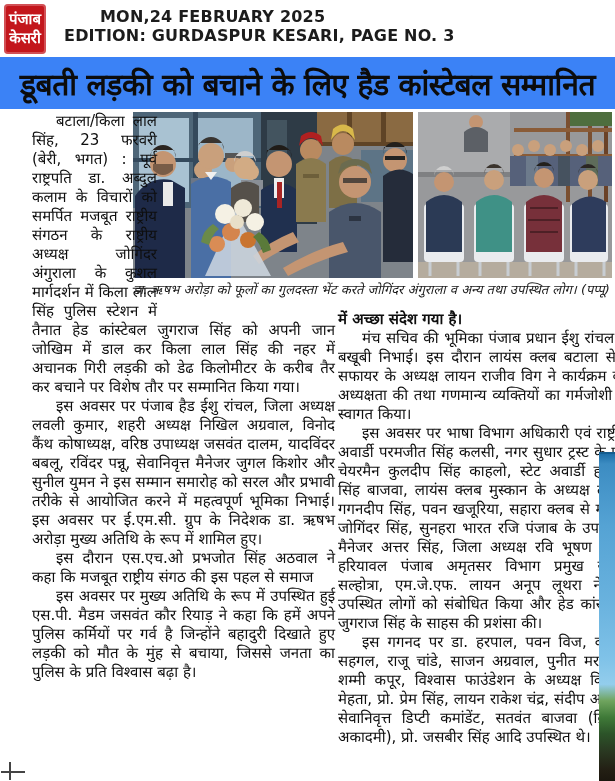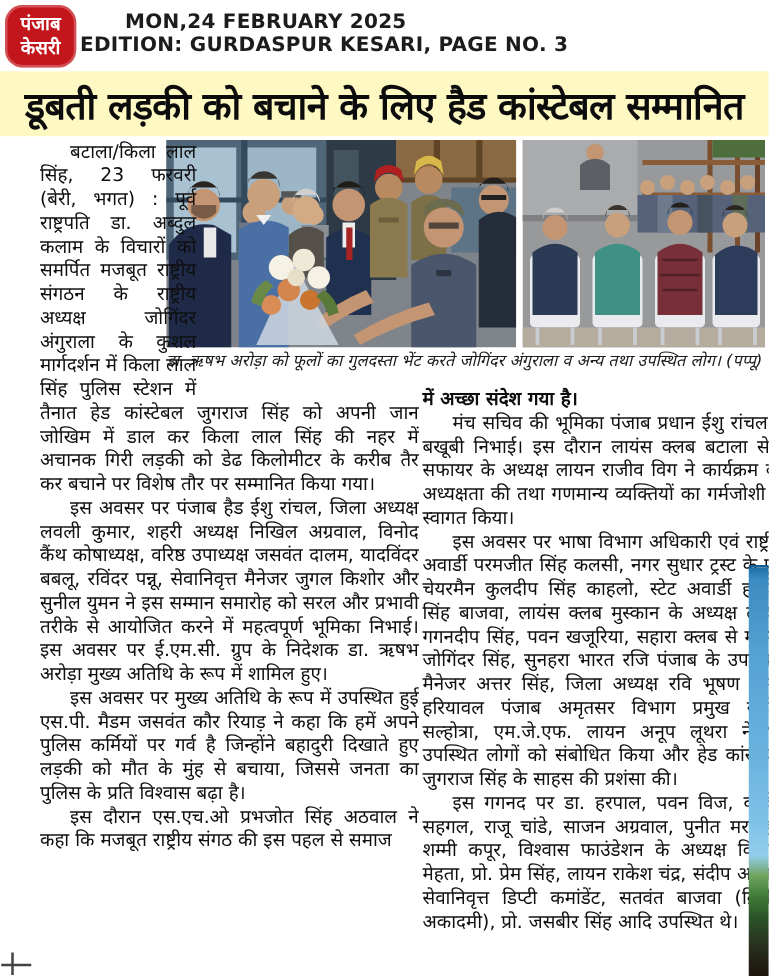--- a/index.html
+++ b/index.html
@@ -4,30 +4,30 @@
 <style>
   html,body{margin:0;padding:0;background:#ffffff;}
   body{
     width:615px;height:781px;position:relative;overflow:hidden;
     font-family:"DejaVu Sans","Liberation Sans",sans-serif;
     color:#111;
   }
   
   .masthead{position:absolute;left:0;top:0;width:615px;height:57px;background:#fff;}
   .logo{
-    position:absolute;left:4px;top:4px;width:57px;height:50px;
-    border-radius:14px;display:flex;flex-direction:column;justify-content:center;
+    position:absolute;left:4px;top:4px;width:42px;height:50px;
+    border-radius:4px;display:flex;flex-direction:column;justify-content:center;
     text-align:center;color:#fff;font-weight:bold;font-size:15px;line-height:1.25;
     box-shadow:inset 0 0 0 2px rgba(255,255,255,.25);
   }
   .mast-date{position:absolute;left:64px;top:7px;font-size:16px;font-weight:bold;color:#1c1c1c;letter-spacing:.2px;margin-left:36px;}
   .mast-edition{position:absolute;left:64px;top:26px;font-size:16px;font-weight:bold;color:#1c1c1c;letter-spacing:.2px;text-align:center;}
   
   .headline-band{
-    position:absolute;left:0;top:57px;width:615px;height:52px;background:#fef9c3;
+    position:absolute;left:0;top:57px;width:615px;height:52px;background:#3b82f6;
     display:flex;align-items:center;justify-content:center;
   }
   .headline{
     font-size:30px;font-weight:bold;color:#0c0c0c;white-space:nowrap;letter-spacing:-.5px;
   }
   
   .photos{position:absolute;left:133px;top:112px;width:479px;height:166px;display:flex;gap:5px;}
   .photos svg{display:block;}
   .caption{
     position:absolute;left:133px;top:282px;width:479px;
@@ -205,22 +205,22 @@
     </g>
   </svg>
 </div>
 
 <div class="caption">डा. ऋषभ अरोड़ा को फूलों का गुलदस्ता भेंट करते जोगिंदर अंगुराला व अन्य तथा उपस्थित लोग। (पप्पू)</div>
 
 <div class="col col-left">
   <div class="photo-spacer"></div>
   <p>बटाला/किला लाल सिंह, 23 फरवरी (बेरी, भगत) : पूर्व राष्ट्रपति डा. अब्दुल कलाम के विचारों को समर्पित मजबूत राष्ट्रीय संगठन के राष्ट्रीय अध्यक्ष जोगिंदर अंगुराला के कुशल मार्गदर्शन में किला लाल सिंह पुलिस स्टेशन में तैनात हेड कांस्टेबल जुगराज सिंह को अपनी जान जोखिम में डाल कर किला लाल सिंह की नहर में अचानक गिरी लड़की को डेढ किलोमीटर के करीब तैर कर बचाने पर विशेष तौर पर सम्मानित किया गया।</p>
   <p>इस अवसर पर पंजाब हैड ईशु रांचल, जिला अध्यक्ष लवली कुमार, शहरी अध्यक्ष निखिल अग्रवाल, विनोद कैंथ कोषाध्यक्ष, वरिष्ठ उपाध्यक्ष जसवंत दालम, यादविंदर बबलू, रविंदर पन्नू, सेवानिवृत्त मैनेजर जुगल किशोर और सुनील युमन ने इस सम्मान समारोह को सरल और प्रभावी तरीके से आयोजित करने में महत्वपूर्ण भूमिका निभाई। इस अवसर पर ई.एम.सी. ग्रुप के निदेशक डा. ऋषभ अरोड़ा मुख्य अतिथि के रूप में शामिल हुए।</p>
+  <p>इस दौरान एस.एच.ओ प्रभजोत सिंह अठवाल ने कहा कि मजबूत राष्ट्रीय संगठ की इस पहल से समाज</p>
   <p>इस अवसर पर मुख्य अतिथि के रूप में उपस्थित हुई एस.पी. मैडम जसवंत कौर रियाड़ ने कहा कि हमें अपने पुलिस कर्मियों पर गर्व है जिन्होंने बहादुरी दिखाते हुए लड़की को मौत के मुंह से बचाया, जिससे जनता का पुलिस के प्रति विश्वास बढ़ा है।</p>
-  <p>इस दौरान एस.एच.ओ प्रभजोत सिंह अठवाल ने कहा कि मजबूत राष्ट्रीय संगठ की इस पहल से समाज</p>
 </div>
 
 <div class="col col-right">
   <p class="noindent">में अच्छा संदेश गया है।</p>
   <p>मंच सचिव की भूमिका पंजाब प्रधान ईशु रांचल ने बखूबी निभाई। इस दौरान लायंस क्लब बटाला सेवा सफायर के अध्यक्ष लायन राजीव विग ने कार्यक्रम की अध्यक्षता की तथा गणमान्य व्यक्तियों का गर्मजोशी से स्वागत किया।</p>
   <p>इस अवसर पर भाषा विभाग अधिकारी एवं राष्ट्रीय अवार्डी परमजीत सिंह कलसी, नगर सुधार ट्रस्ट के पूर्व चेयरमैन कुलदीप सिंह काहलो, स्टेट अवार्डी हरदीप सिंह बाजवा, लायंस क्लब मुस्कान के अध्यक्ष लायन गगनदीप सिंह, पवन खजूरिया, सहारा क्लब से मास्टर जोगिंदर सिंह, सुनहरा भारत रजि पंजाब के उपाध्यक्ष मैनेजर अत्तर सिंह, जिला अध्यक्ष रवि भूषण शर्मा, हरियावल पंजाब अमृतसर विभाग प्रमुख संदीप सल्होत्रा, एम.जे.एफ. लायन अनूप लूथरा ने भी उपस्थित लोगों को संबोधित किया और हेड कांस्टेबल जुगराज सिंह के साहस की प्रशंसा की।</p>
   <p>इस गगनद पर डा. हरपाल, पवन विज, वी.के. सहगल, राजू चांडे, साजन अग्रवाल, पुनीत मरवाहा, शम्मी कपूर, विश्वास फाउंडेशन के अध्यक्ष विकास मेहता, प्रो. प्रेम सिंह, लायन राकेश चंद्र, संदीप आजाद सेवानिवृत्त डिप्टी कमांडेंट, सतवंत बाजवा (क्रिकेट अकादमी), प्रो. जसबीर सिंह आदि उपस्थित थे।</p>
 </div>
 
 <div class="edge-strip"></div>

